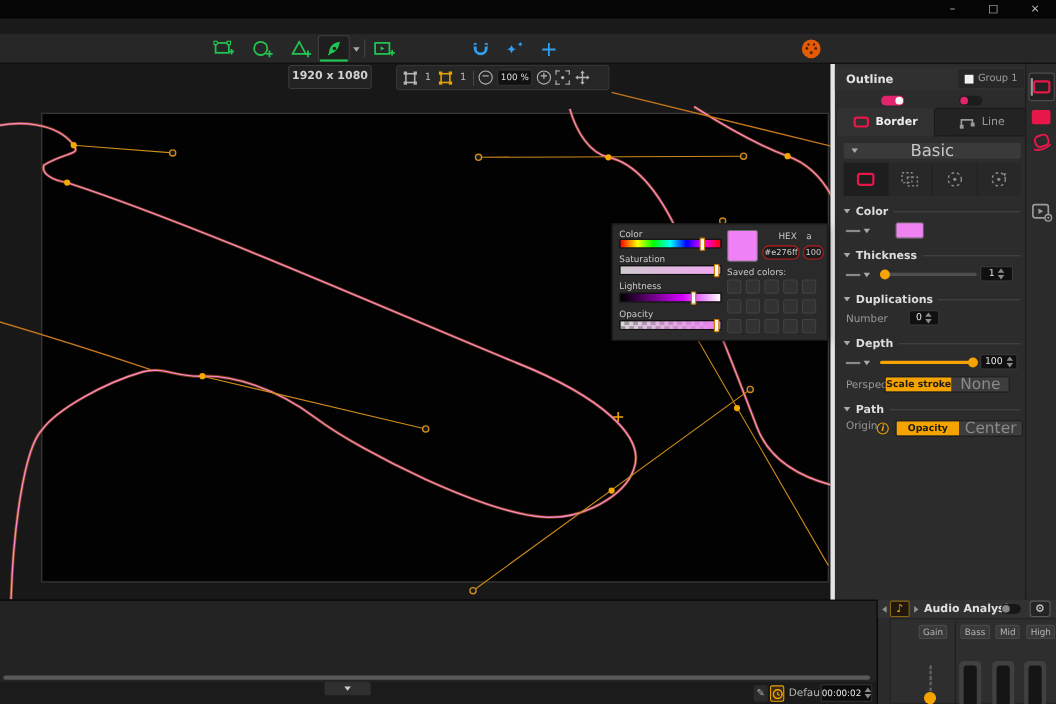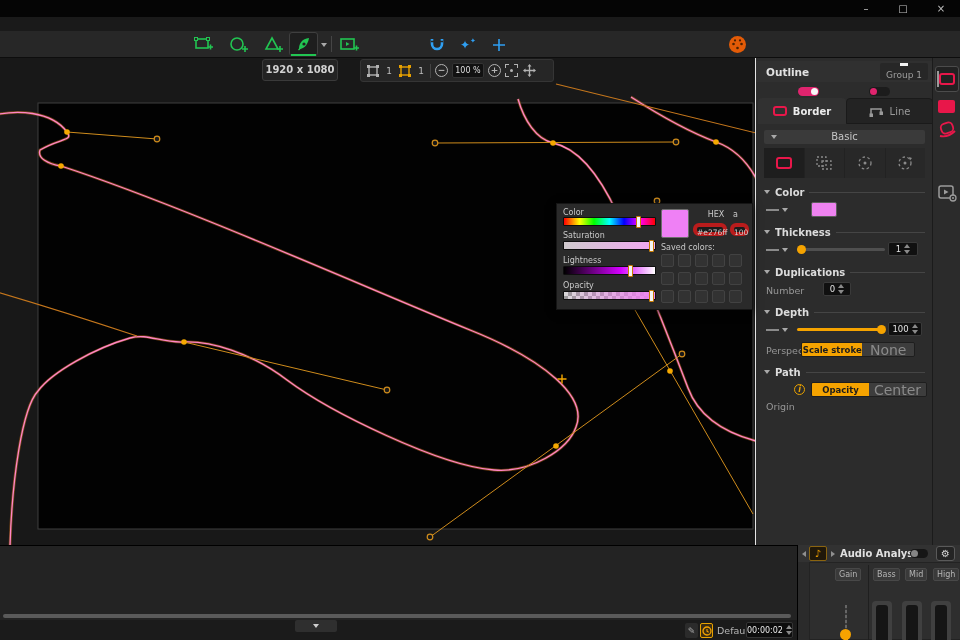--- a/index.html
+++ b/index.html
@@ -58,41 +58,41 @@
   .pk-handle { position:absolute; top:-2px; width:5px; height:12px; background:#f5f5f5; border:1px solid #c97b00; border-radius:1px; }
   #sl-color { background:linear-gradient(90deg,#f00,#ff0 17%,#0f0 33%,#0ff 50%,#00f 66%,#f0f 83%,#f00); }
   #sl-sat   { background:linear-gradient(90deg,#cfc9cd,#f2a6f2); }
   #sl-light { background:linear-gradient(90deg,#000,#d400ff 62%,#fff); }
   #sl-op    { background:
       linear-gradient(90deg, rgba(238,130,240,0), rgba(238,130,240,1)),
       repeating-conic-gradient(#9a9a9a 0% 25%, #d8d8d8 0% 50%);
       background-size:100% 100%, 8px 8px; }
   #pk-swatch { position:absolute; left:104px; top:5px; width:28px; height:29px; background:#ef80f5;
                border:1px solid #6d6d6d; border-radius:2px; }
-  .pk-box { position:absolute; height:13px; background:#1b1b1b; border:4px solid #b91c1c; border-radius:6px;
+  .pk-box { position:absolute; height:13px; background:#1b1b1b; border:1px solid #b91c1c; border-radius:6px;
             color:#cfcfcf; font-size:7.5px; text-align:center; line-height:11px; }
   .sv-cell { position:absolute; width:13px; height:13px; background:#323232; border:1px solid #424242; border-radius:2px; }
 
   
-  #inspector { left:755px; top:58px; width:177px; height:487px; background:#2c2c2c; border-left:1px solid #e5e5e5; z-index:3; }
+  #inspector { left:755px; top:58px; width:177px; height:487px; background:#2c2c2c; border-left:4px solid #e5e5e5; z-index:3; }
   #insp-head { position:absolute; left:0; top:3px; width:177px; height:21px; background:#303030; display:flex; align-items:center; }
   #insp-title { color:#e2e2e2; font-size:10.5px; font-weight:bold; margin-left:10px; }
   #group-chip { position:absolute; right:5px; top:2px; height:17px; background:#272727; border-radius:2px;
-                display:flex; align-items:center; gap:4px; padding:0 6px;flex-direction:column; }
+                display:flex; align-items:center; gap:4px; padding:0 6px; }
   #group-chip .sq { width:8px; height:8px; background:#f2f2f2; }
   #group-chip span { color:#9d9d9d; font-size:9px; }
   .pill { position:absolute; width:21px; height:9px; border-radius:5px; }
   .pill i { position:absolute; top:1px; width:7px; height:7px; border-radius:50%; }
   #tabs { position:absolute; left:2px; top:40px; width:175px; height:26px; display:flex; }
   .tab { height:26px; display:flex; align-items:center; justify-content:center; gap:6px; border-radius:4px 4px 0 0; }
   .tab.active { background:#313131; width:88px; color:#ececec; font-weight:bold; font-size:10px; }
   .tab.idle { background:#232323; width:87px; color:#9a9a9a; font-size:10px; border:1px solid #1a1a1a; }
   .mini-rect-red { width:14px; height:10px; border:2px solid #e8174a; border-radius:3px; }
   #basic-bar { position:absolute; left:8px; top:72px; width:161px; height:14px; background:#3a3a3a; border-radius:2px;
-               color:#c6c6c6; font-size:10px; text-align:center; line-height:14px; }
+               color:#c6c6c6; font-size:15px; text-align:center; line-height:14px; }
   #basic-bar .car-d { position:absolute; left:7px; top:5px; }
   #basic-icons { position:absolute; left:8px; top:90px; width:161px; height:30px; background:#282828; display:flex; }
   .bi { flex:1; display:flex; align-items:center; justify-content:center; border-right:1px solid #222; }
   .bi.active { background:#1e1e1e; }
   .sec-head { position:absolute; left:8px; width:161px; height:12px; display:flex; align-items:center; gap:5px; }
   .sec-head b { color:#dcdcdc; font-size:10px; }
   .sec-head .rule { flex:1; height:1px; background:#454545; }
   .mini-dd { position:absolute; width:26px; height:10px; display:flex; align-items:center; gap:3px; }
   .mini-dd .ln { width:13px; height:2px; background:#8a8a8a; }
   .numbox { position:absolute; height:14px; background:#101010; border:1px solid #3a3a3a; border-radius:2px;
@@ -471,21 +471,21 @@
     <div class="seg" style="left:45px; top:284px; width:114px">
       <div class="on" style="width:68px">Scale stroke</div>
       <div class="off" style="width:58px">None</div>
     </div>
 
     <div class="sec-head" style="top:308px">
       <span class="car car-d"></span>
         <b>Path</b>
         <span class="rule"></span>
     </div>
-    <div class="sec-lbl" style="left:10px; top:343px">Origin</div>
+    <div class="sec-lbl" style="left:10px; top:324px">Origin</div>
     <div id="info-i" style="left:38px; top:326px">i</div>
     <div class="seg" style="left:55px; top:324px; width:116px">
       <div class="on" style="width:58px">Opacity</div>
       <div class="off" style="width:58px">Center</div>
     </div>
   </div>
 
   <div class="abs" id="rstrip">
     <div id="rs-sel">
       <span class="mini-rect-red" style="width:16px;height:12px"></span>

